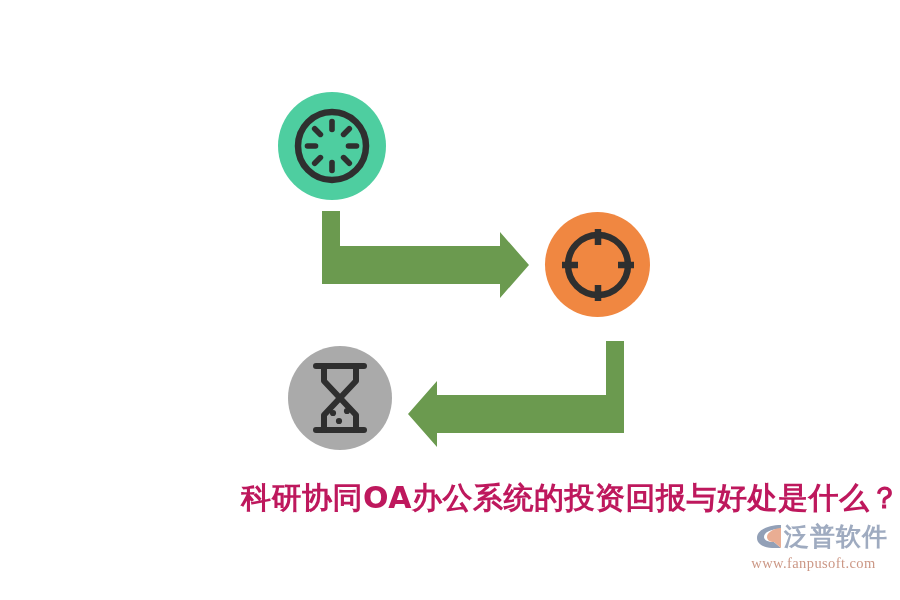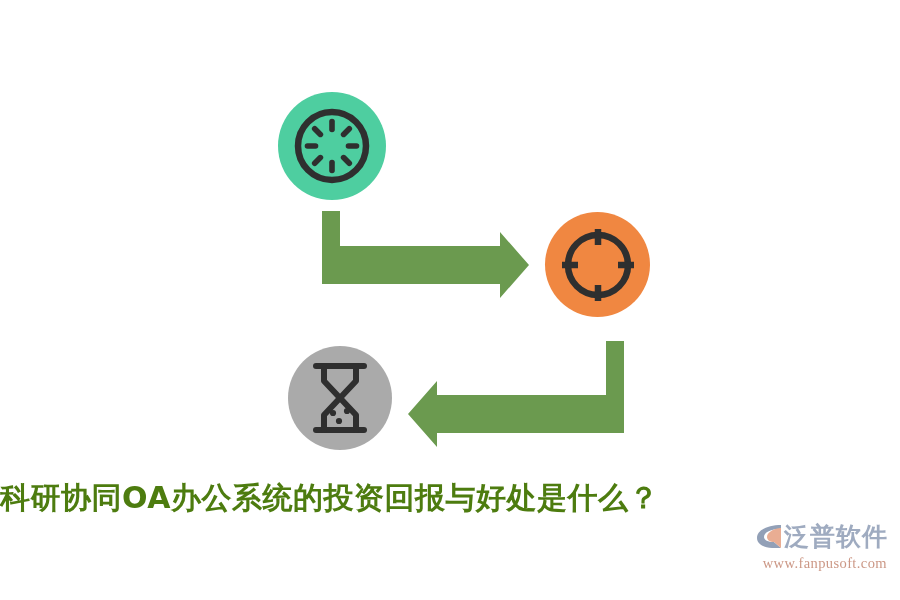--- a/index.html
+++ b/index.html
@@ -61,25 +61,25 @@
     height: 600px;
     pointer-events: none;
   }
 
   
   #caption {
     position: absolute;
     left: 0;
     top: 478px;
     width: 900px;
-    text-align: left;
+    text-align: right;
     font-size: 30px;
     font-weight: bold;
     letter-spacing: 0.5px;
-    color: #4d7c0f;
+    color: #be185d;
     white-space: nowrap;
     font-family: "DejaVu Sans", "Liberation Sans", sans-serif;
   }
 
   
   #watermark {
     position: absolute;
     right: 12px;
     bottom: 18px;
     width: 148px;
@@ -94,21 +94,21 @@
   }
   #watermark-brand {
     font-size: 25px;
     font-weight: bold;
     color: #9aa7bd;
     letter-spacing: 1px;
     font-family: "DejaVu Sans", "Liberation Sans", sans-serif;
     line-height: 1;
   }
   #watermark-url {
-    text-align: right;
+    text-align: center;
     font-size: 14.5px;
     color: #c9927f;
     font-family: "Liberation Serif", "DejaVu Serif", serif;
     letter-spacing: 0.4px;
     margin-top: 3px;
     padding-right: 1px;
   }
 </style>
 </head>
 <body>

